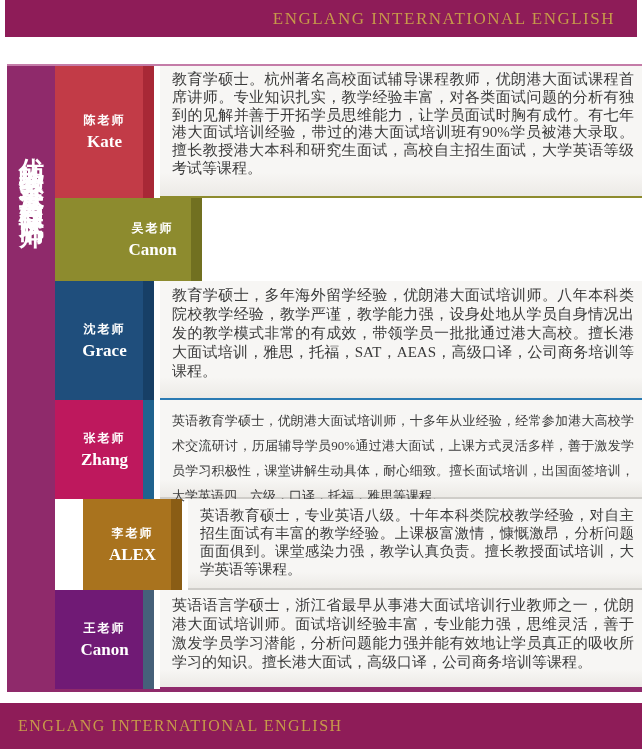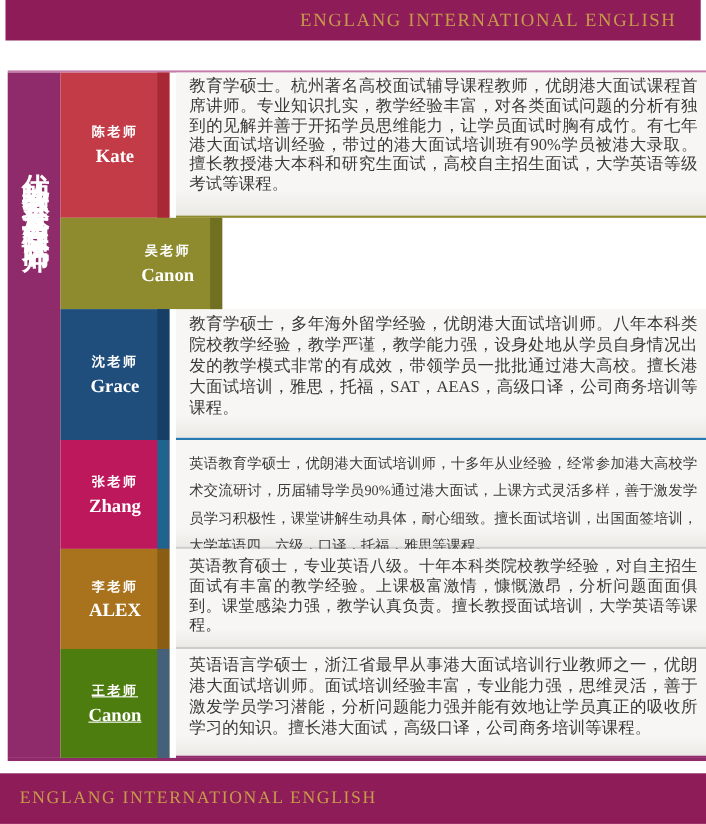--- a/index.html
+++ b/index.html
@@ -115,30 +115,30 @@
     <div class="row row-4">
       <div class="namebox" style="background-color: #be185d;">
         <span class="stripe" style="background-color: rgb(32, 99, 143);"></span>
         <div class="cn">张老师</div>
         <div class="en">Zhang</div>
       </div>
       <div class="desc" style="border-bottom-color: rgb(207, 205, 201);">英语教育学硕士，优朗港大面试培训师，十多年从业经验，经常参加港大高校学术交流研讨，历届辅导学员90%通过港大面试，上课方式灵活多样，善于激发学员学习积极性，课堂讲解生动具体，耐心细致。擅长面试培训，出国面签培训，大学英语四、六级，口译，托福，雅思等课程。</div>
     </div>
 
     <div class="row row-5">
-      <div class="namebox" style="background-color: rgb(169, 115, 30);">
+      <div class="namebox" style="background-color: rgb(169, 115, 30); margin-left: 28px;">
         <span class="stripe" style="background-color: rgb(138, 93, 21);"></span>
         <div class="cn">李老师</div>
         <div class="en">ALEX</div>
       </div>
       <div class="desc" style="border-bottom-color: rgb(207, 205, 201);">英语教育硕士，专业英语八级。十年本科类院校教学经验，对自主招生面试有丰富的教学经验。上课极富激情，慷慨激昂，分析问题面面俱到。课堂感染力强，教学认真负责。擅长教授面试培训，大学英语等课程。</div>
     </div>
 
     <div class="row row-6">
-      <div class="namebox" style="background-color: #4d7c0f; text-decoration: underline;">
+      <div class="namebox" style="background-color: #701a75;">
         <span class="stripe" style="background-color: rgb(69, 96, 122);"></span>
         <div class="cn">王老师</div>
         <div class="en">Canon</div>
       </div>
       <div class="desc" style="border-bottom-color: rgb(143, 42, 107);">英语语言学硕士，浙江省最早从事港大面试培训行业教师之一，优朗港大面试培训师。面试培训经验丰富，专业能力强，思维灵活，善于激发学员学习潜能，分析问题能力强并能有效地让学员真正的吸收所学习的知识。擅长港大面试，高级口译，公司商务培训等课程。</div>
     </div>
 
   </div>
 </div>
 

